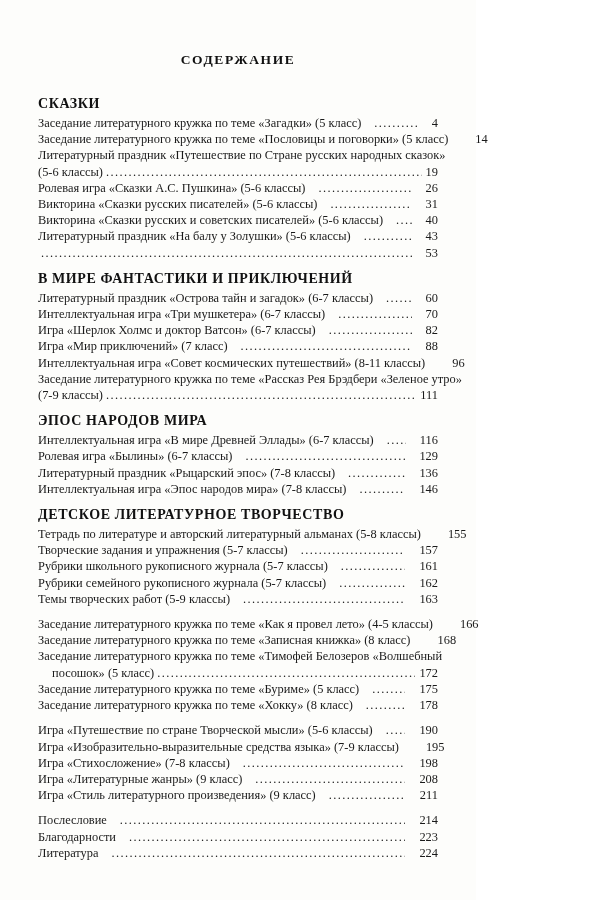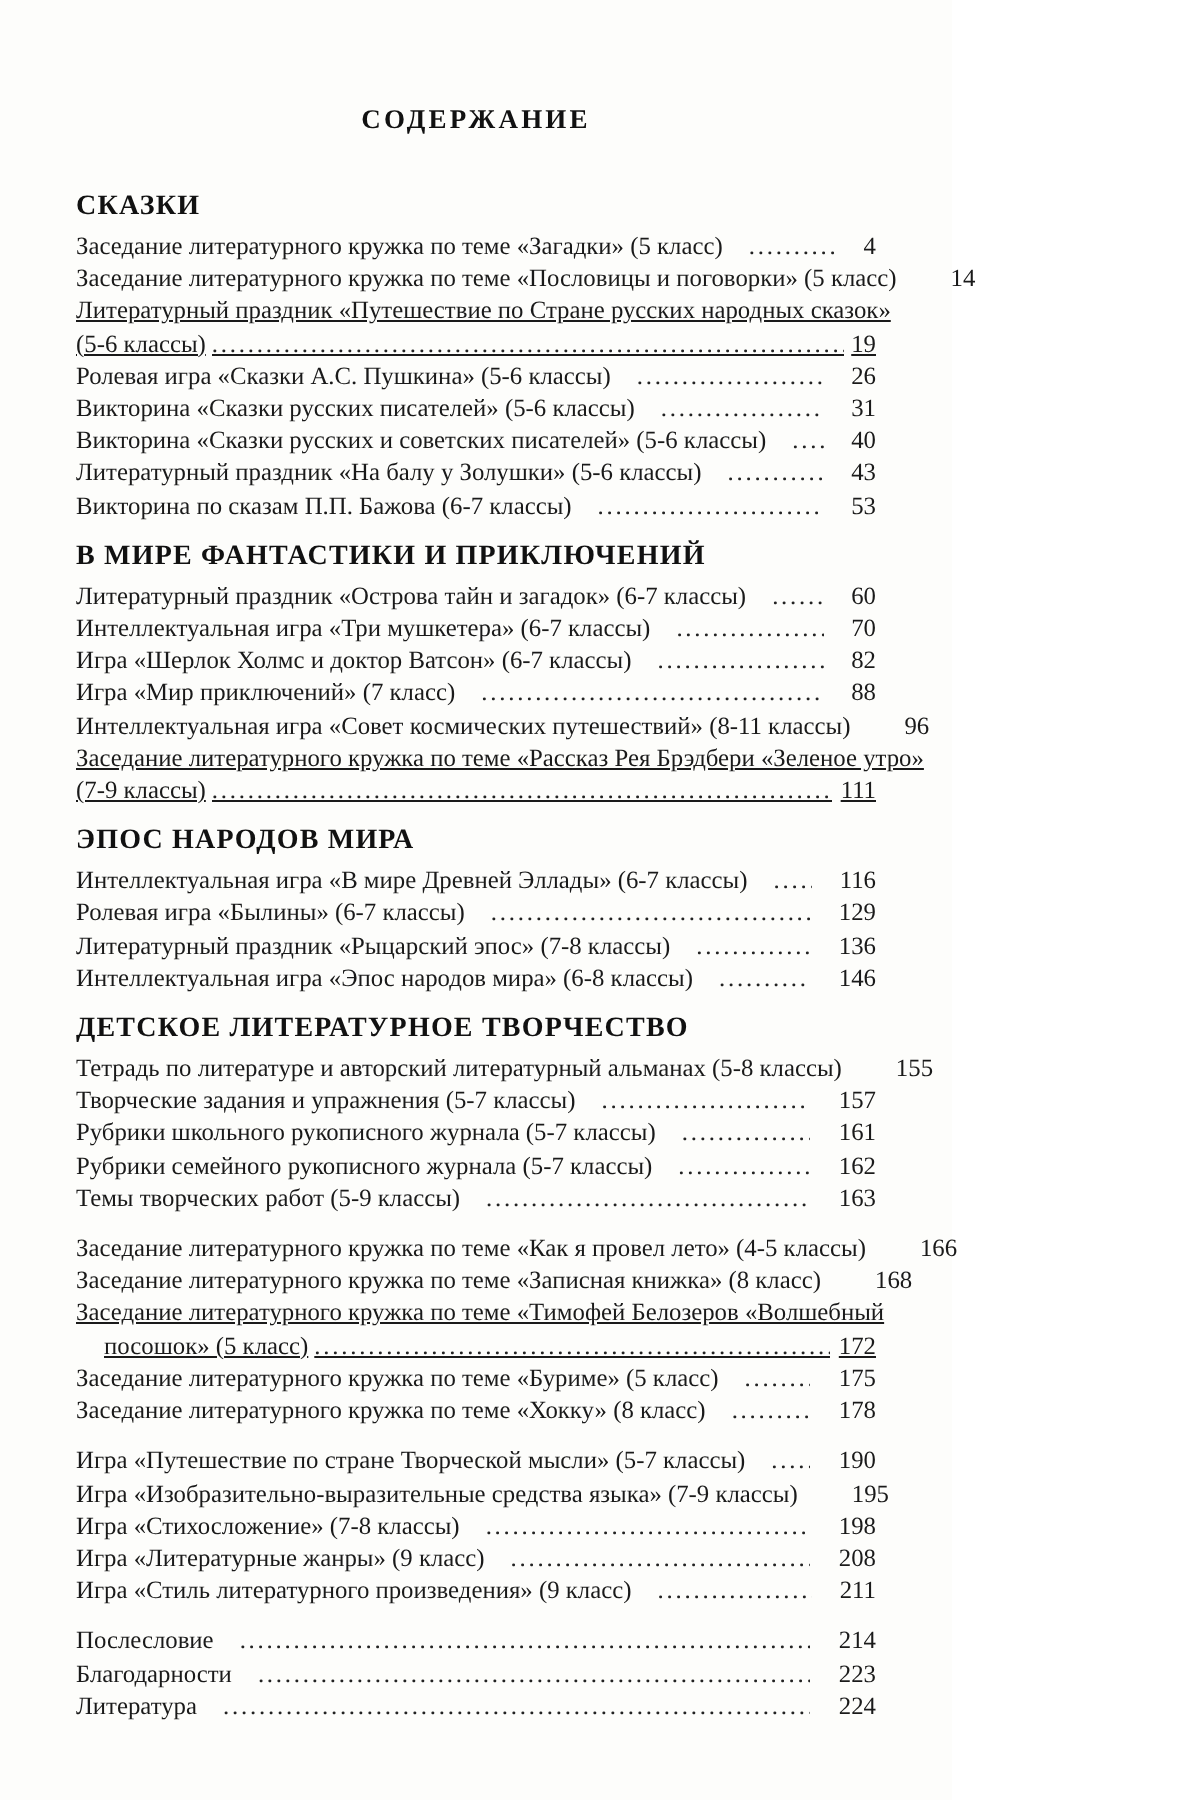--- a/index.html
+++ b/index.html
@@ -67,21 +67,20 @@
     letter-spacing: 1.4px;
     margin: 0 2px 0 3px;
     color: #222;
   }
   .entry .page-num {
     white-space: nowrap;
     padding-left: 2px;
   }
   .entry.wrap {
     display: block;
-    text-decoration: underline;
   }
   .entry.wrap .line1 {
     display: block;
     white-space: nowrap;
   }
   .entry.wrap .line2 {
     display: flex;
   }
   .entry.wrap .line2 .etext {
     white-space: nowrap;
@@ -133,21 +132,20 @@
           <span class="etext">Викторина «Сказки русских и советских писателей» (5-6 классы)</span>
           <span class="leader">........................................................................................................................................................................................................</span>
           <span class="page-num">40</span>
         </div>
         <div class="entry">
           <span class="etext">Литературный праздник «На балу у Золушки» (5-6 классы)</span>
           <span class="leader">........................................................................................................................................................................................................</span>
           <span class="page-num">43</span>
         </div>
         <div class="entry">
-          <span class="etext">Викторина по сказам   П.П. Бажова (6-7 классы)</span>
           <span class="leader">........................................................................................................................................................................................................</span>
           <span class="page-num">53</span>
         </div>
       </div>
       <div class="section">
         <div class="section-heading">В МИРЕ ФАНТАСТИКИ И ПРИКЛЮЧЕНИЙ</div>
         <div class="entry">
           <span class="etext">Литературный праздник «Острова тайн и загадок» (6-7 классы)</span>
           <span class="leader">........................................................................................................................................................................................................</span>
           <span class="page-num">60</span>
@@ -192,21 +190,21 @@
           <span class="etext">Ролевая игра «Былины» (6-7 классы)</span>
           <span class="leader">........................................................................................................................................................................................................</span>
           <span class="page-num">129</span>
         </div>
         <div class="entry">
           <span class="etext">Литературный праздник «Рыцарский эпос» (7-8 классы)</span>
           <span class="leader">........................................................................................................................................................................................................</span>
           <span class="page-num">136</span>
         </div>
         <div class="entry">
-          <span class="etext">Интеллектуальная игра «Эпос народов мира» (6-8 классы)</span>
+          <span class="etext">Интеллектуальная игра «Эпос народов мира» (7-8 классы)</span>
           <span class="leader">........................................................................................................................................................................................................</span>
           <span class="page-num">146</span>
         </div>
       </div>
       <div class="section">
         <div class="section-heading">ДЕТСКОЕ ЛИТЕРАТУРНОЕ ТВОРЧЕСТВО</div>
         <div class="entry">
           <span class="etext">Тетрадь по литературе и авторский литературный альманах (5-8 классы)</span>
           <span class="leader">........................................................................................................................................................................................................</span>
           <span class="page-num">155</span>
@@ -255,21 +253,21 @@
           <span class="leader">........................................................................................................................................................................................................</span>
           <span class="page-num">175</span>
         </div>
         <div class="entry">
           <span class="etext">Заседание литературного кружка по теме «Хокку» (8 класс)</span>
           <span class="leader">........................................................................................................................................................................................................</span>
           <span class="page-num">178</span>
         </div>
         <div class="gap"></div>
         <div class="entry">
-          <span class="etext">Игра «Путешествие по стране Творческой мысли» (5-7 классы)</span>
+          <span class="etext">Игра «Путешествие по стране Творческой мысли» (5-6 классы)</span>
           <span class="leader">........................................................................................................................................................................................................</span>
           <span class="page-num">190</span>
         </div>
         <div class="entry">
           <span class="etext">Игра «Изобразительно-выразительные средства языка» (7-9 классы)</span>
           <span class="leader">........................................................................................................................................................................................................</span>
           <span class="page-num">195</span>
         </div>
         <div class="entry">
           <span class="etext">Игра «Стихосложение» (7-8 классы)</span>

